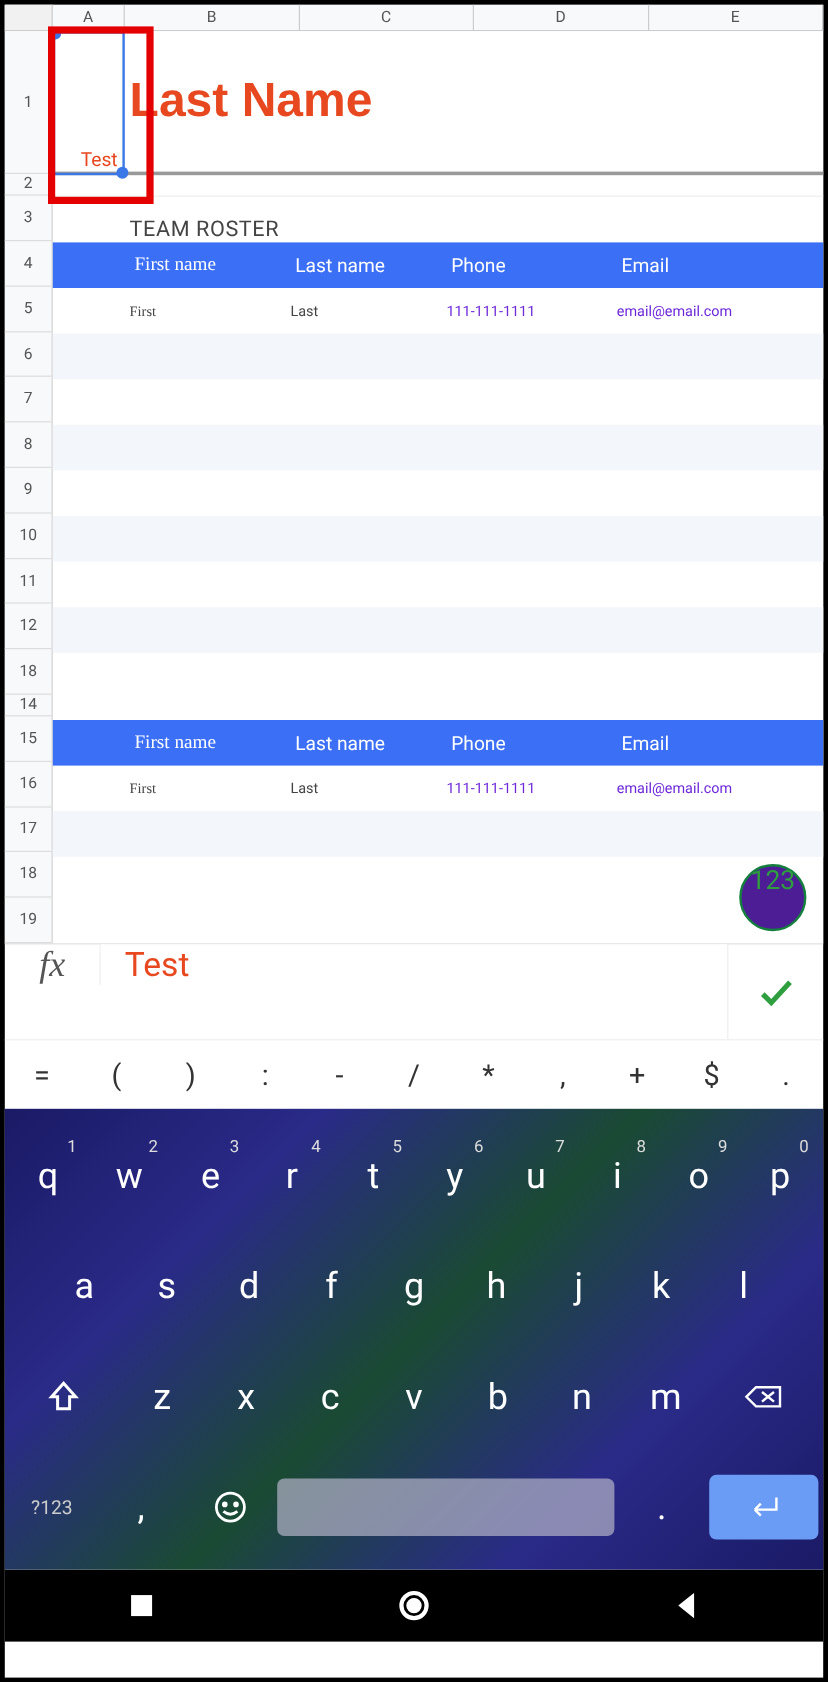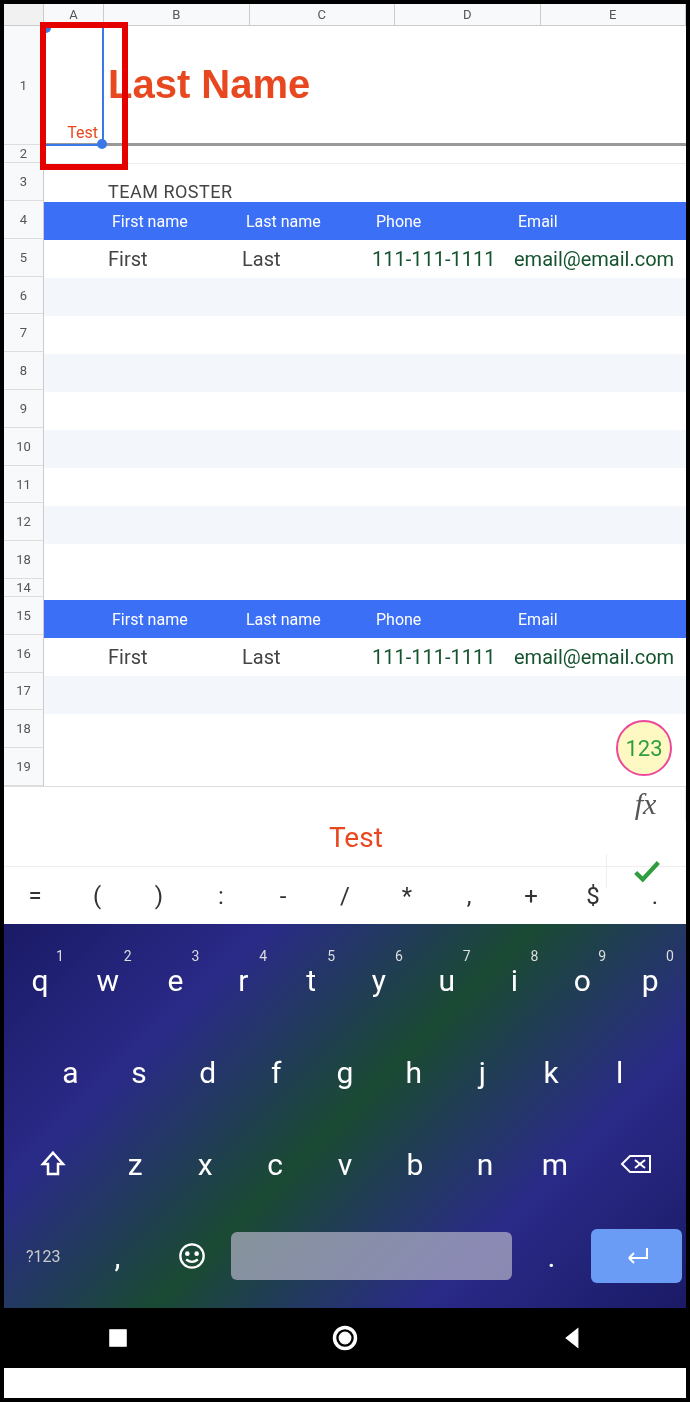--- a/index.html
+++ b/index.html
@@ -29,34 +29,34 @@
   .handle { width: 10px; height: 10px; background: #3b78e7; border-radius: 50%; position: absolute; }
   .handle.tl { top:-5px; left:-5px; }
   .handle.br { bottom:-5px; right:-5px; }
   .red-box { position:absolute; top:-4px; left:-4px; width:88px; height:148px; border:6px solid #e50000; z-index:5; pointer-events:none;}
   .cell-text { color:#e8481f; font-size:16px; position:absolute; bottom:2px; right:4px;}
 
   .row2 { height: 18px; border-bottom: 1px solid #eee; }
   .section-title { height: 38px; display:flex; align-items:flex-end; padding-left: 64px; font-size:18px; color:#444; font-weight:400; letter-spacing:0.5px;}
   .table-hdr { height: 38px; background: #3b6ff5; display:flex; align-items:center; color:#fff; font-size:16px; padding-left:4px;}
   .tcol { padding-left: 4px;}
-  .c1 { width: 134px; margin-left:60px;}
+  .c1 { width: 134px; margin-left:60px;font-family:Liberation Serif, serif;}
   .c2 { width: 130px;}
   .c3 { width: 142px;}
   .c4 { flex:1;}
-  .data-row { height:38px; display:flex; align-items:center; font-size:20px; color:#444;}
+  .data-row { height:38px; display:flex; align-items:center; font-size:12px; color:#444;}
   .data-row.alt { background:#f3f6fb; }
-  .muted { color:#14532d;}
+  .muted { color:#6d28d9;}
   .spacer14 { height:18px;}
 
   
-  .fab { position:absolute; right:14px; bottom:10px; width:56px; height:56px; border:2px solid #ec4899; border-radius:50%; background:#fef9c3; display:flex; align-items:center; justify-content:center; color:#2e9e3f; font-size:22px;}
-
-  
-  .formula-bar { height: 80px; border-top:1px solid #ddd; display:flex; align-items:flex-end;flex-direction:column;}
+  .fab { position:absolute; right:14px; bottom:10px; width:56px; height:56px; border:2px solid #15803d; border-radius:50%; background:#4c1d95; display:flex; align-items:flex-start; justify-content:center; color:#2e9e3f; font-size:22px;}
+
+  
+  .formula-bar { height: 80px; border-top:1px solid #ddd; display:flex; align-items:flex-start;}
   .fx { width:80px; text-align:center; font-size:30px; font-style:italic; font-family: "Times New Roman", serif; color:#555; border-right:1px solid #eee;}
   .finput { flex:1; padding-left:20px; font-size:28px; color:#e8481f; border:none; outline:none;}
   .check { width:80px; text-align:center; border-left:1px solid #eee; height:100%; display:flex; align-items:center; justify-content:center;}
   .check svg { width:34px; height:34px; stroke:#2e9e3f; stroke-width:3; fill:none;}
 
   
   .symrow { height:58px; display:flex; align-items:center; justify-content:space-around; font-size:24px; color:#333; border-top:1px solid #eee;}
   .symrow span { flex:1; text-align:center;}
 
   

